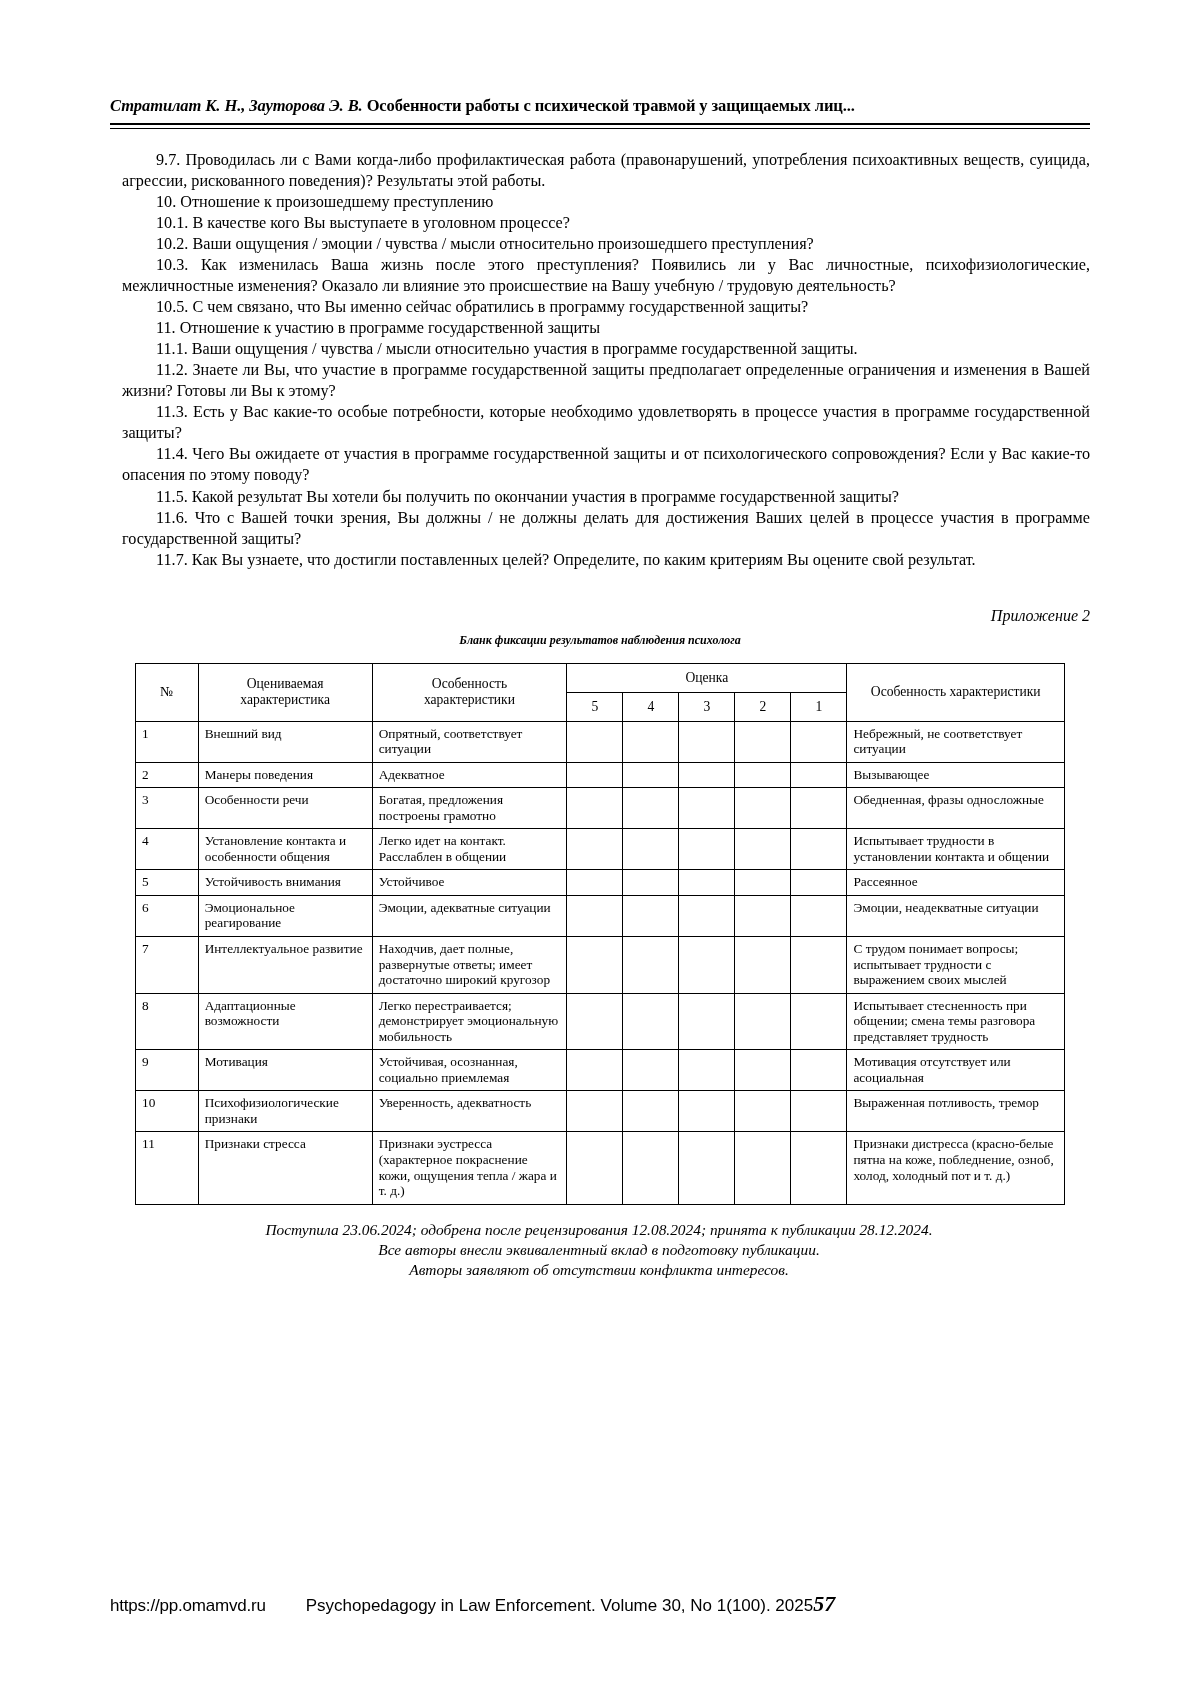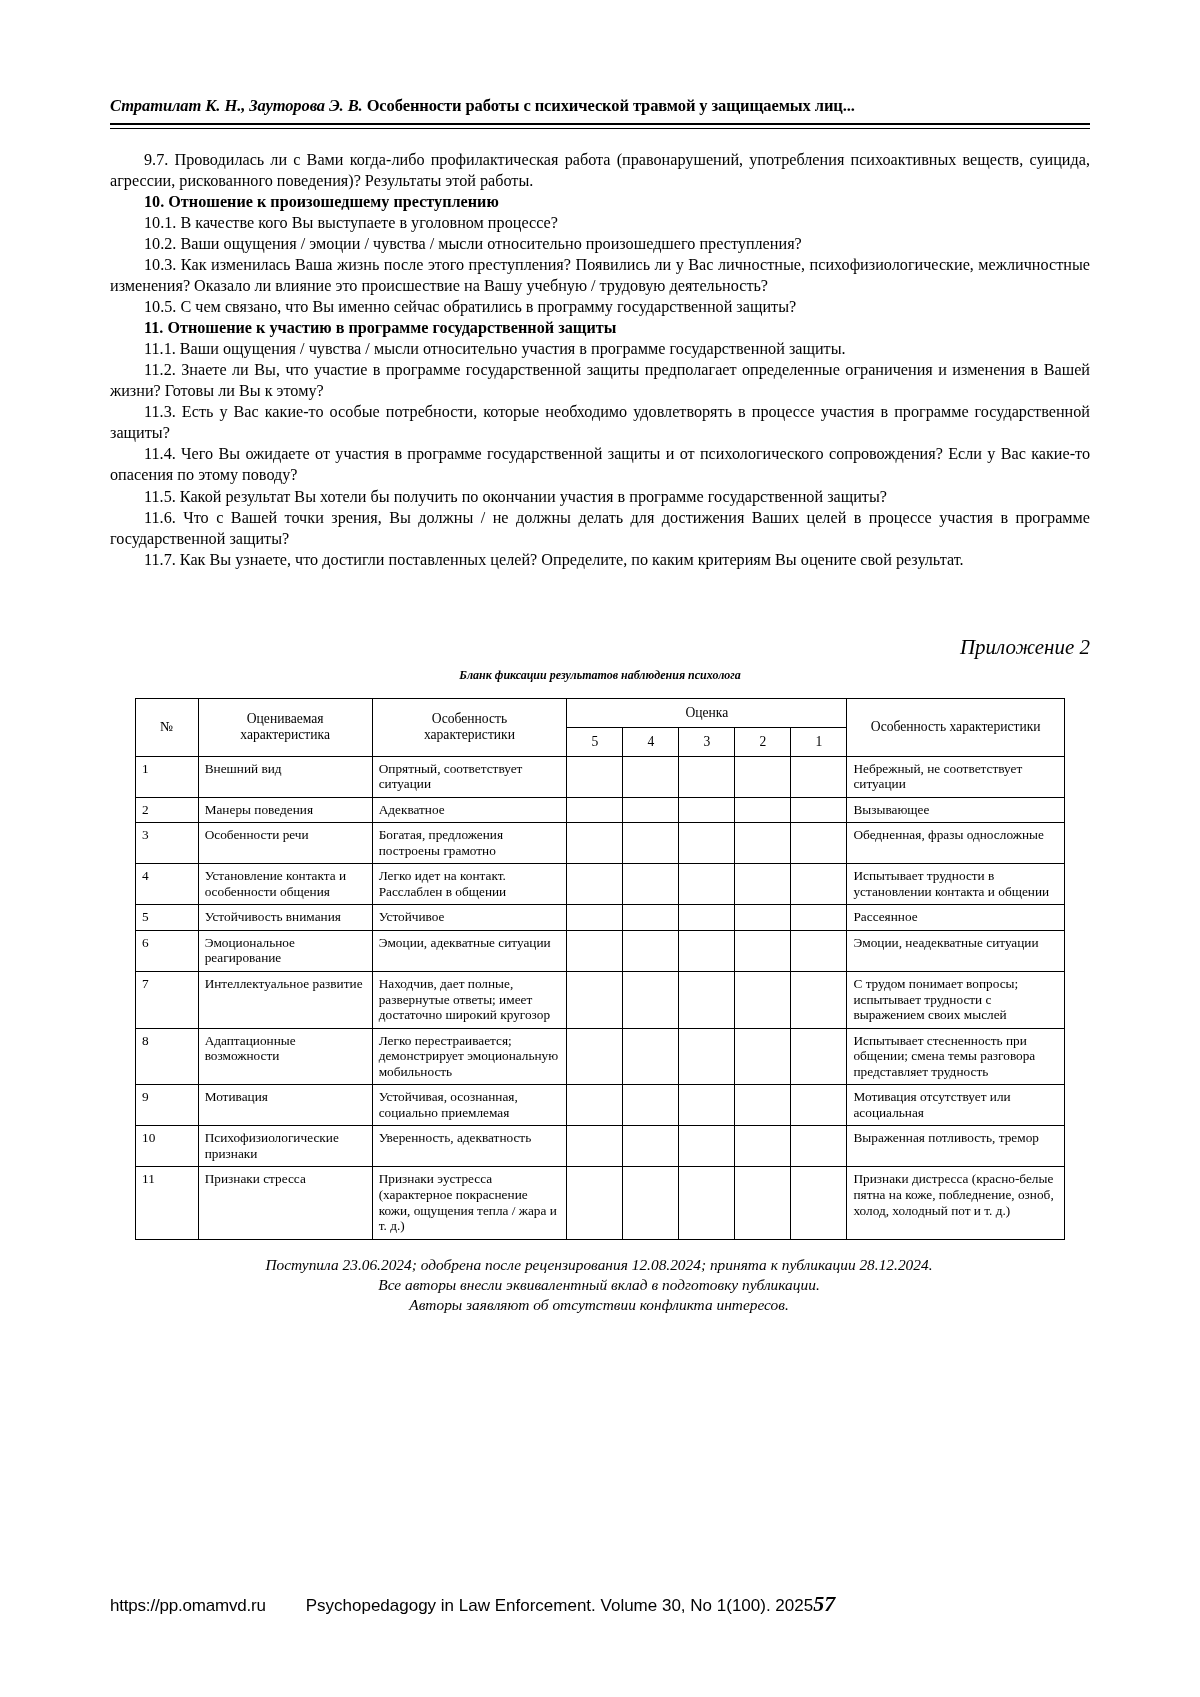--- a/index.html
+++ b/index.html
@@ -44,39 +44,40 @@
     margin-top: 2.5px;
   }
 
   
   .body-text {
     margin-top: 21px;
     font-size: 16.2px;
     line-height: 1.30;
     text-align: justify;
     hyphens: manual;
+    margin-left: 12px;
   }
   .body-text p {
     margin: 0;
     text-indent: 0;
   }
   p.ind {
     text-indent: 34px;
   }
   p.head {
     text-indent: 34px;
-    font-weight: bold;
+    font-weight: normal;
   }
 
   
   .appendix-label {
-    margin-top: 64px;
+    margin-top: 36px;
     text-align: right;
     font-style: italic;
-    font-size: 21px;
+    font-size: 16px;
   }
   .table-title {
     margin-top: 8px;
     text-align: center;
     font-weight: bold;
     font-style: italic;
     font-size: 12px;
   }
 
   

